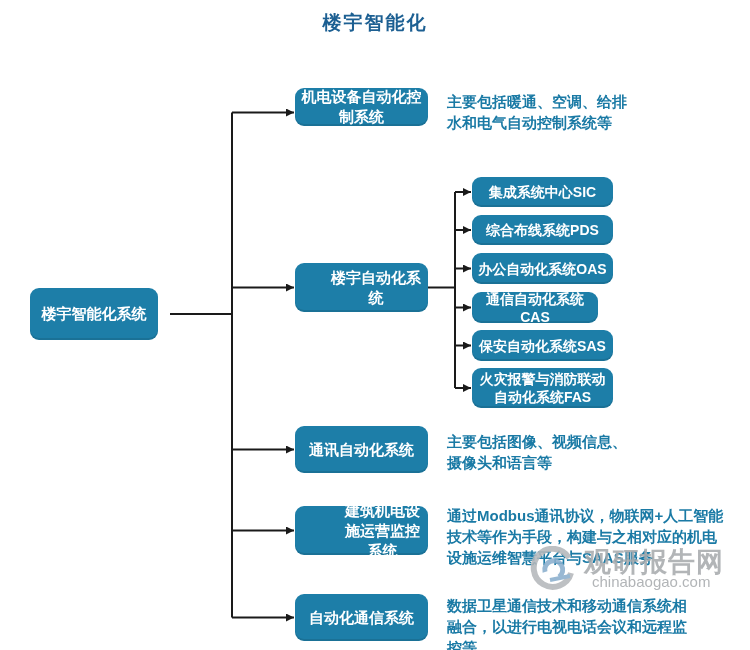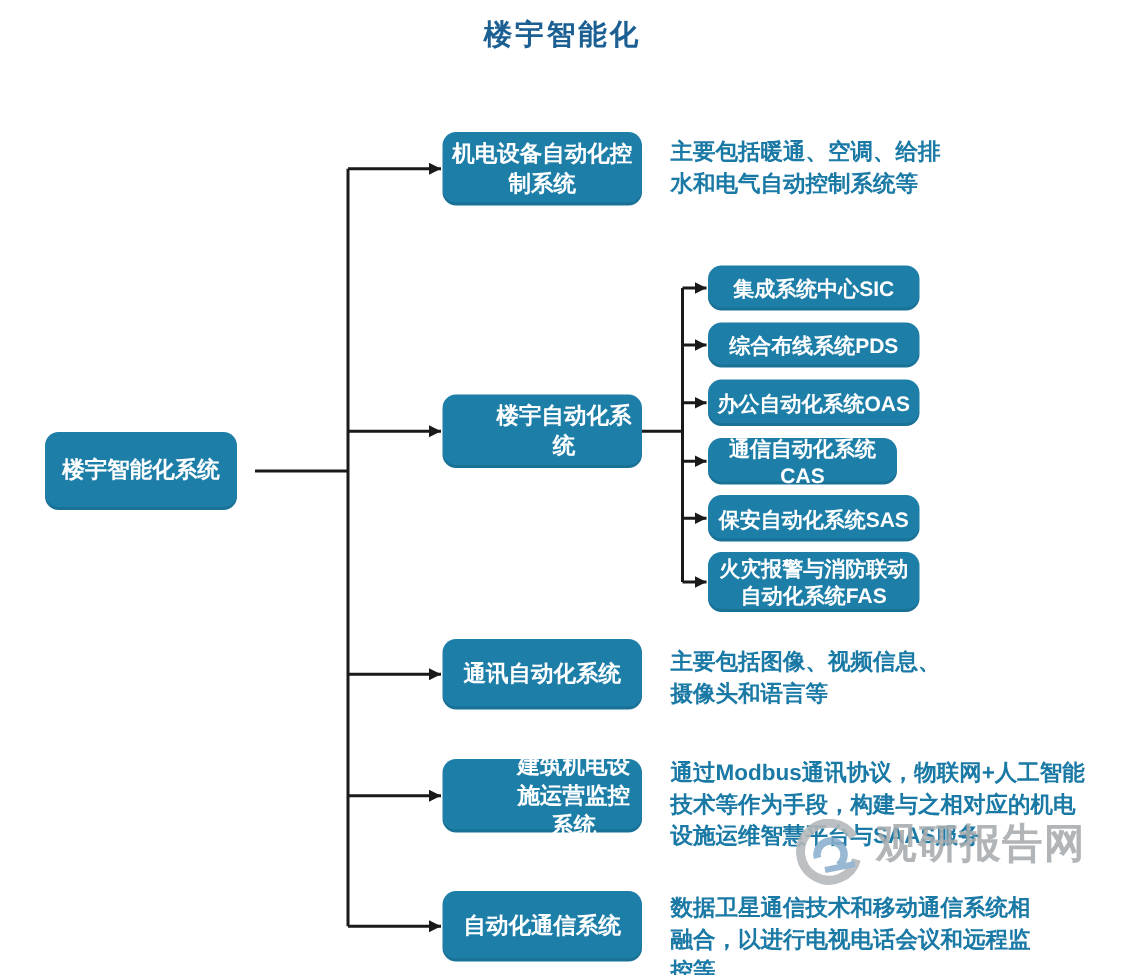--- a/index.html
+++ b/index.html
@@ -82,21 +82,21 @@
     <path class="cline" d="M455,192 L471,192" marker-end="url(#arrow)"></path>
     <path class="cline" d="M455,230 L471,230" marker-end="url(#arrow)"></path>
     <path class="cline" d="M455,268.5 L471,268.5" marker-end="url(#arrow)"></path>
     <path class="cline" d="M455,307.5 L471,307.5" marker-end="url(#arrow)"></path>
     <path class="cline" d="M455,345.5 L471,345.5" marker-end="url(#arrow)"></path>
     <path class="cline" d="M455,388 L471,388" marker-end="url(#arrow)"></path>
   </svg>
 
   <div class="node node-main" style="left:30px;top:288px;width:128px;height:52px;">楼宇智能化系统</div>
 
-  <div class="node node-main" style="left:295px;top:88px;width:133px;height:49px;">机电设备自动化控制系统</div>
+  <div class="node node-main" style="left:295px;top:88px;width:133px;height:38px;">机电设备自动化控制系统</div>
   <div class="node node-main" style="left:295px;top:263px;width:133px;height:49px;padding-left:31px;">楼宇自动化系统</div>
   <div class="node node-main" style="left:295px;top:426px;width:133px;height:47px;">通讯自动化系统</div>
   <div class="node node-main" style="left:295px;top:506px;width:133px;height:49px;padding-left:44px;">建筑机电设施运营监控系统</div>
   <div class="node node-main" style="left:295px;top:594px;width:133px;height:47px;">自动化通信系统</div>
 
   <div class="node node-sub" style="left:472px;top:177px;width:141px;height:30px;">集成系统中心SIC</div>
   <div class="node node-sub" style="left:472px;top:215px;width:141px;height:30px;">综合布线系统PDS</div>
   <div class="node node-sub" style="left:472px;top:253px;width:141px;height:31px;">办公自动化系统OAS</div>
   <div class="node node-sub" style="left:472px;top:292px;width:126px;height:31px;">通信自动化系统CAS</div>
   <div class="node node-sub" style="left:472px;top:330px;width:141px;height:31px;">保安自动化系统SAS</div>
@@ -107,15 +107,16 @@
   <div class="desc" style="left:447px;top:505px;width:280px;">通过Modbus通讯协议，物联网+人工智能技术等作为手段，构建与之相对应的机电设施运维智慧平台与SAAS服务</div>
   <div class="desc" style="left:447px;top:595px;width:250px;">数据卫星通信技术和移动通信系统相融合，以进行电视电话会议和远程监控等</div>
 
   <div class="watermark">
     <svg class="wm-logo" width="46" height="46" viewBox="0 0 46 46">
       <path d="M39,12 A19,19 0 1 0 41,27" fill="none" stroke="#b5b8bb" stroke-width="6"></path>
       <path d="M15,26 A9,9 0 1 1 29,31" fill="none" stroke="#8aafcd" stroke-width="5"></path>
       <path d="M20,34 L40,30" fill="none" stroke="#8aafcd" stroke-width="4"></path>
     </svg>
     <div class="wm-name">观研报告网</div>
+    <div class="wm-url">chinabaogao.com</div>
   </div>
 
 </div>
 
 </body></html>

